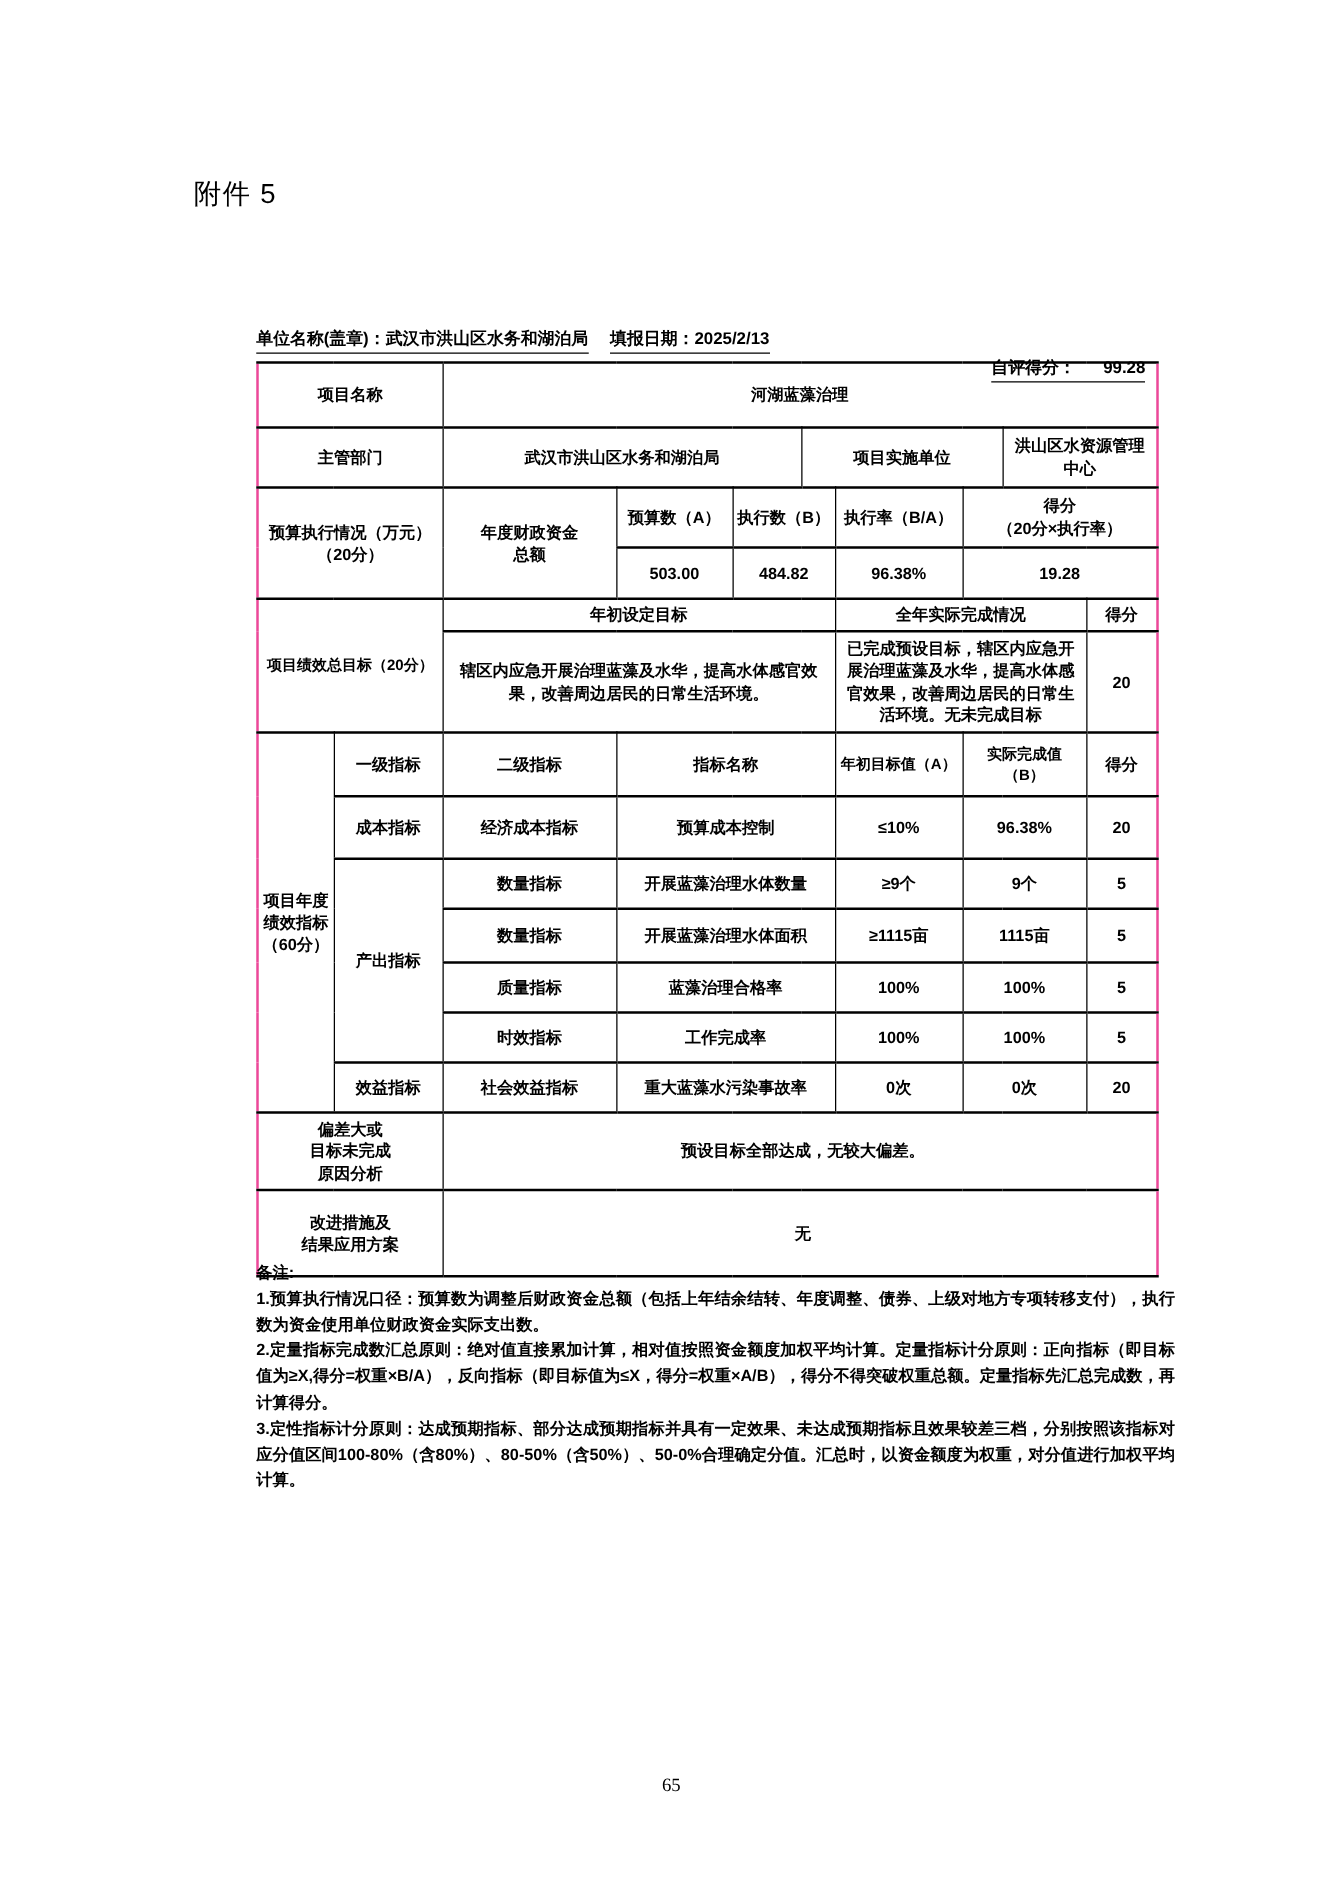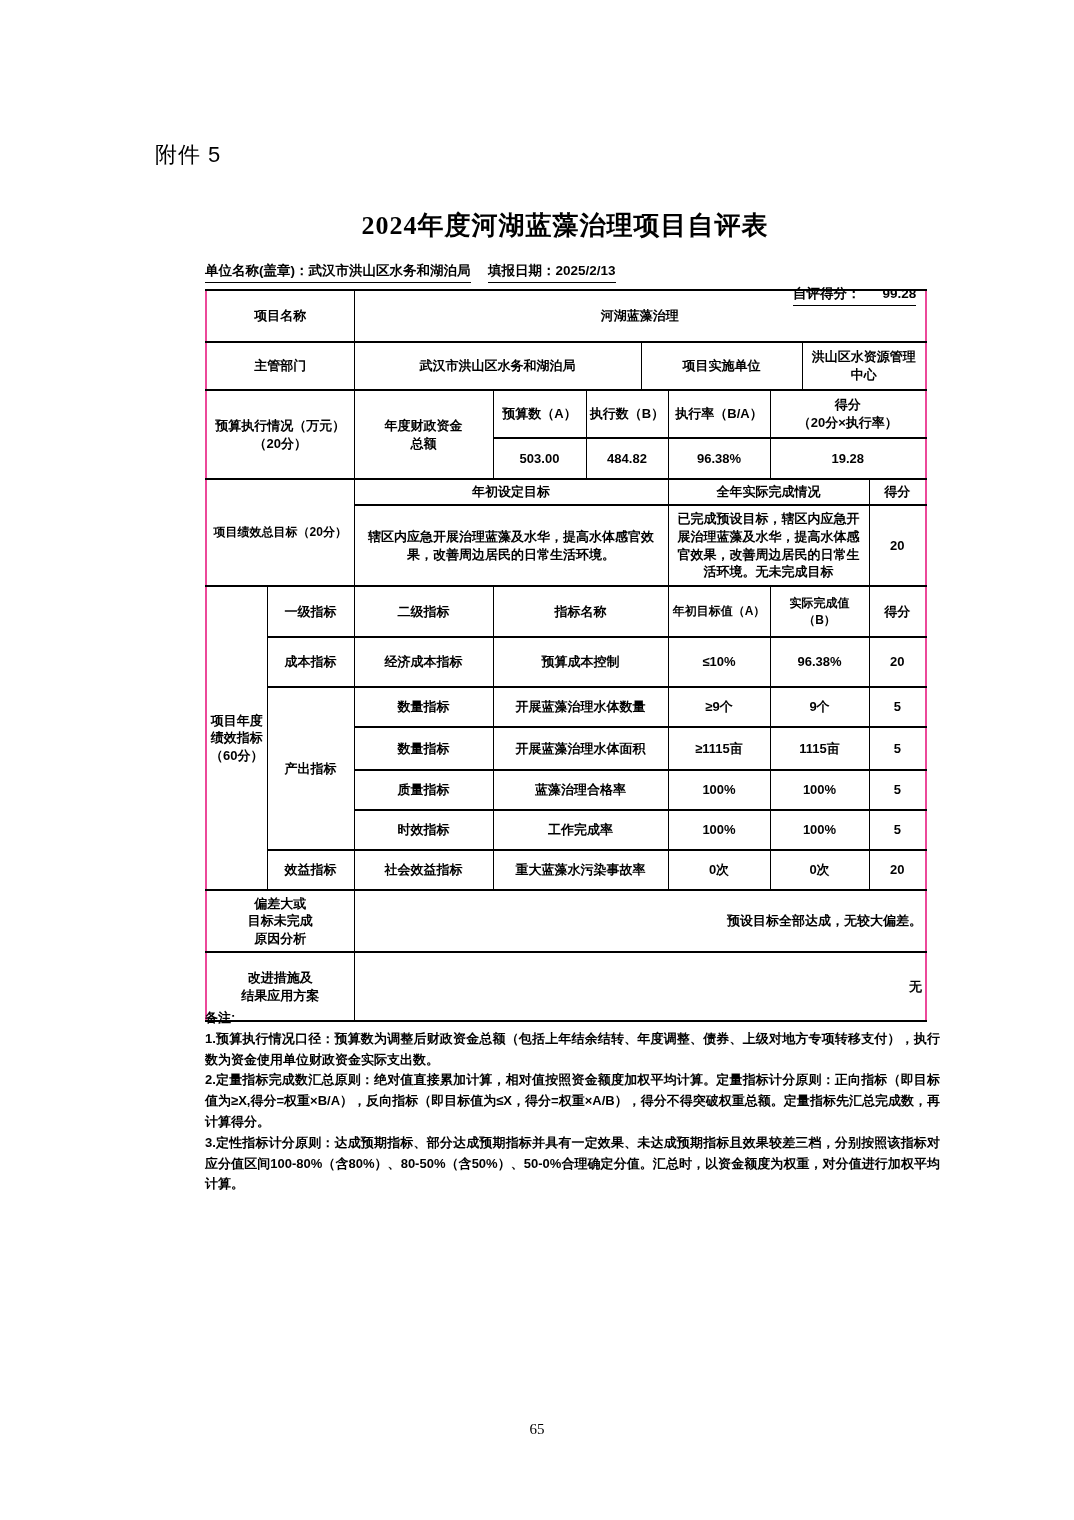--- a/index.html
+++ b/index.html
@@ -70,21 +70,21 @@
     border-right: 1px solid #000;
     border-top: 2px solid #000;
     border-bottom: 2px solid #000;
     text-align: center;
     vertical-align: middle;
     padding: 2px 3px;
     line-height: 1.35;
     white-space: pre-line;
     overflow: hidden;
   }
-  table.form td.left { text-align: right; padding-left: 8px; }
+  table.form td.left { text-align: center; padding-left: 8px; }
   table.form td.sm   { font-size: 12px; }
   .notes {
     position: absolute;
     left: 205px;
     top: 1008px;
     width: 735px;
     font-size: 13px;
     font-weight: bold;
     line-height: 1.6;
   }
@@ -100,21 +100,20 @@
     margin-top: 19px;
   }
 </style>
 </head>
 <body>
 
 <div class="page">
 
   <div class="attachment">附件 5</div>
 
-  <div class="doc-title">2024年度河湖蓝藻治理项目自评表</div>
 
   <div class="meta-line">
     <span class="meta-group meta-unit"><span>单位名称(盖章)：</span><span>武汉市洪山区水务和湖泊局</span></span>
     <span class="meta-group meta-date"><span>填报日期：</span><span>2025/2/13</span></span>
     <span class="meta-group meta-score"><span>自评得分：</span><span class="val">99.28</span></span>
   </div>
 
   <table class="form">
     <colgroup>
       <col style="width:61px">

